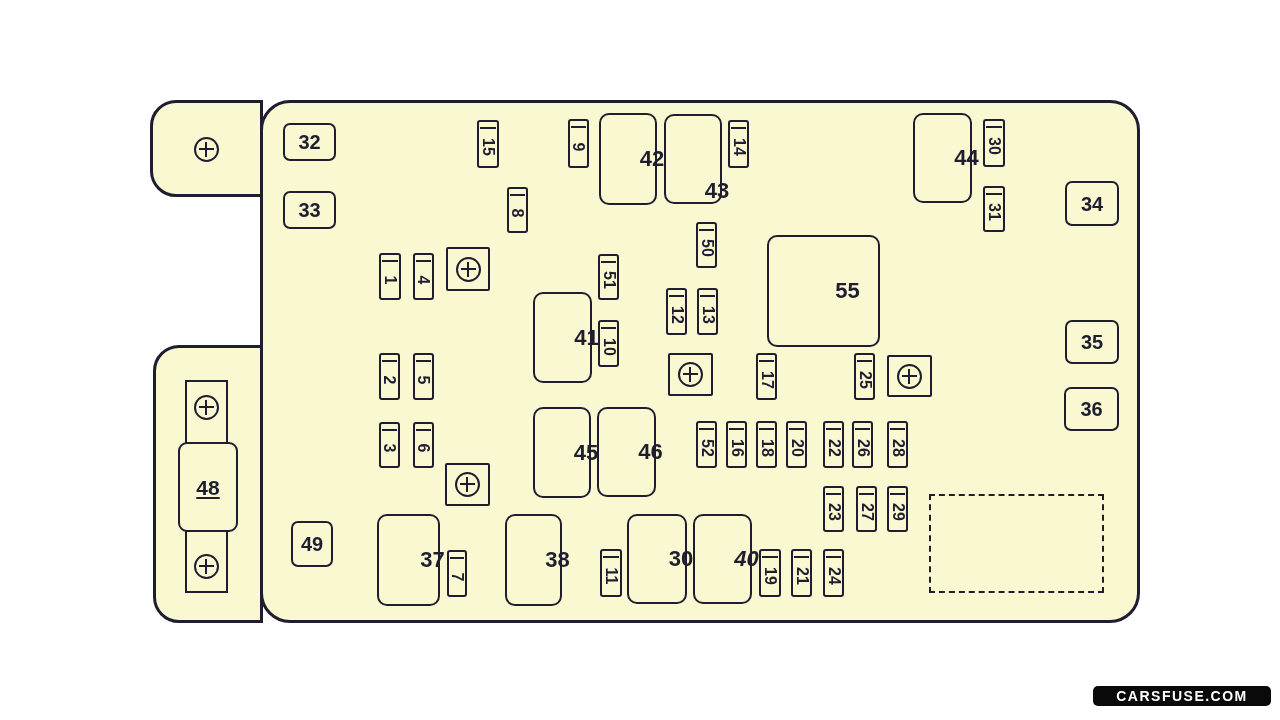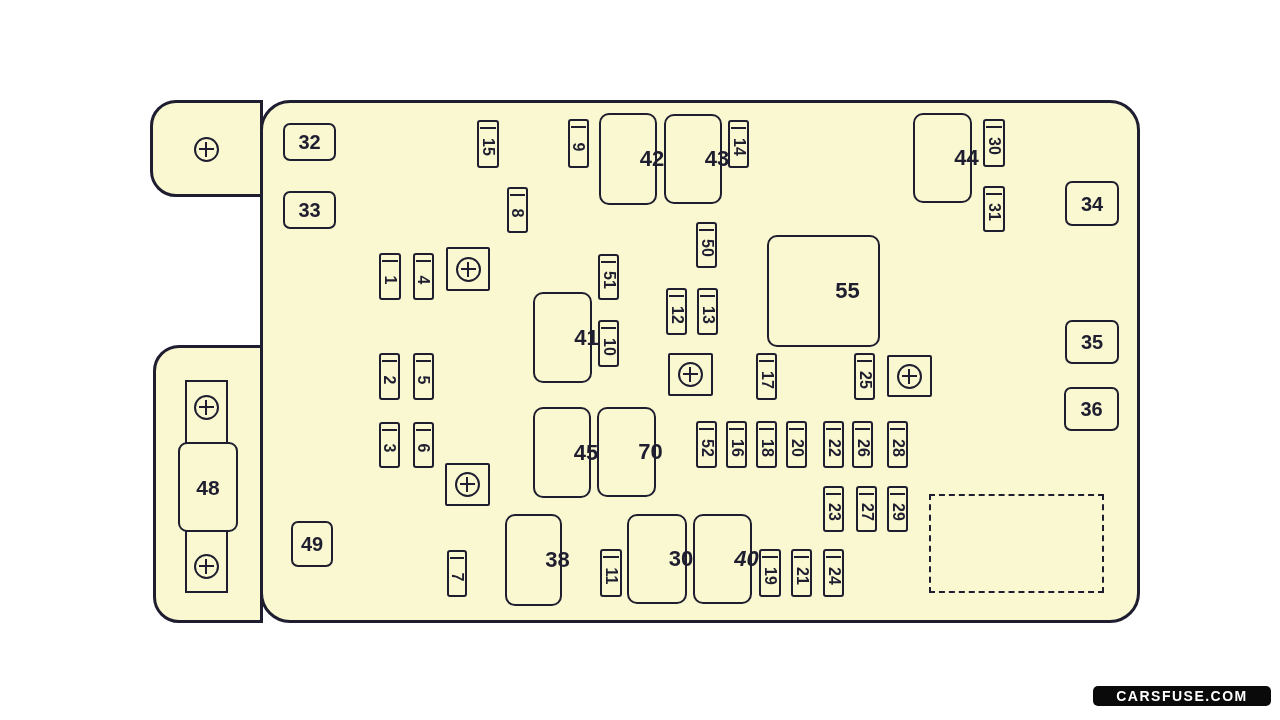--- a/index.html
+++ b/index.html
@@ -24,21 +24,21 @@
     border:3px solid var(--line);
   }
   .tab-top { left:150px; top:100px; width:113px; height:97px; border-radius:26px 0 0 26px; }
   .tab-bottom { left:153px; top:345px; width:110px; height:278px; border-radius:26px 0 0 26px; }
 
   
   .strip {
     position:absolute; left:185px; top:380px; width:43px; height:213px;
     background:var(--panel-fill); border:2.5px solid var(--line);
   }
-  .fuse48 { left:178px; top:442px; width:60px; height:90px; border-radius:9px; font-size:21px; }
+  .fuse48 { left:178px; top:442px; width:60px; height:90px; border-radius:9px; font-size:21px;text-decoration:underline; }
 
   
   .box {
     position:absolute; background:var(--panel-fill);
     border:2.5px solid var(--line); color:var(--line);
     display:flex; align-items:center; justify-content:center;
   }
   .lbl { font-weight:bold; line-height:1; }
   .relay { border-radius:10px; font-size:22px;padding-left:48px; }
   .square { border-radius:7px; font-size:20px; }
@@ -88,46 +88,49 @@
   <div class="tab tab-bottom"></div>
 
   <div class="strip"></div>
   <div class="box fuse48">
     <span class="lbl">48</span>
   </div>
 
   <div class="badge">
     <span>CARSFUSE.COM</span>
   </div>
+<div class="box relay" style="left: 377px; top: 514px; width: 63px; height: 92px;">
+      <span class="lbl">37</span>
+    </div>
     <div class="box relay" style="left: 505px; top: 514px; width: 57px; height: 92px;">
       <span class="lbl">38</span>
     </div>
     <div class="box relay" style="left: 627px; top: 514px; width: 60px; height: 90px;">
       <span class="lbl">30</span>
     </div>
     <div class="box relay" style="left: 693px; top: 514px; width: 59px; height: 90px; font-style: italic;">
       <span class="lbl">40</span>
     </div>
     <div class="box relay" style="left: 533px; top: 292px; width: 59px; height: 91px;">
       <span class="lbl">41</span>
     </div>
     <div class="box relay" style="left: 599px; top: 113px; width: 58px; height: 92px;">
       <span class="lbl">42</span>
     </div>
-    <div class="box relay" style="left: 664px; top: 114px; width: 58px; height: 90px;">
+    <div class="box relay" style="left: 664px; top: 114px; width: 58px; height: 90px; align-items: flex-end;">
       <span class="lbl">43</span>
     </div>
     <div class="box relay" style="left: 913px; top: 113px; width: 59px; height: 90px;">
       <span class="lbl">44</span>
     </div>
     <div class="box relay" style="left: 533px; top: 407px; width: 58px; height: 91px;">
       <span class="lbl">45</span>
     </div>
     <div class="box relay" style="left: 597px; top: 407px; width: 59px; height: 90px;">
-      <span class="lbl">70</span>
+      <span class="lbl">46</span>
     </div>
     <div class="box relay" style="left: 767px; top: 235px; width: 113px; height: 112px;">
       <span class="lbl">55</span>
     </div>
     <div class="box square" style="left: 283px; top: 123px; width: 53px; height: 38px;">
       <span class="lbl">32</span>
     </div>
     <div class="box square" style="left: 283px; top: 191px; width: 53px; height: 38px;">
       <span class="lbl">33</span>
     </div>

